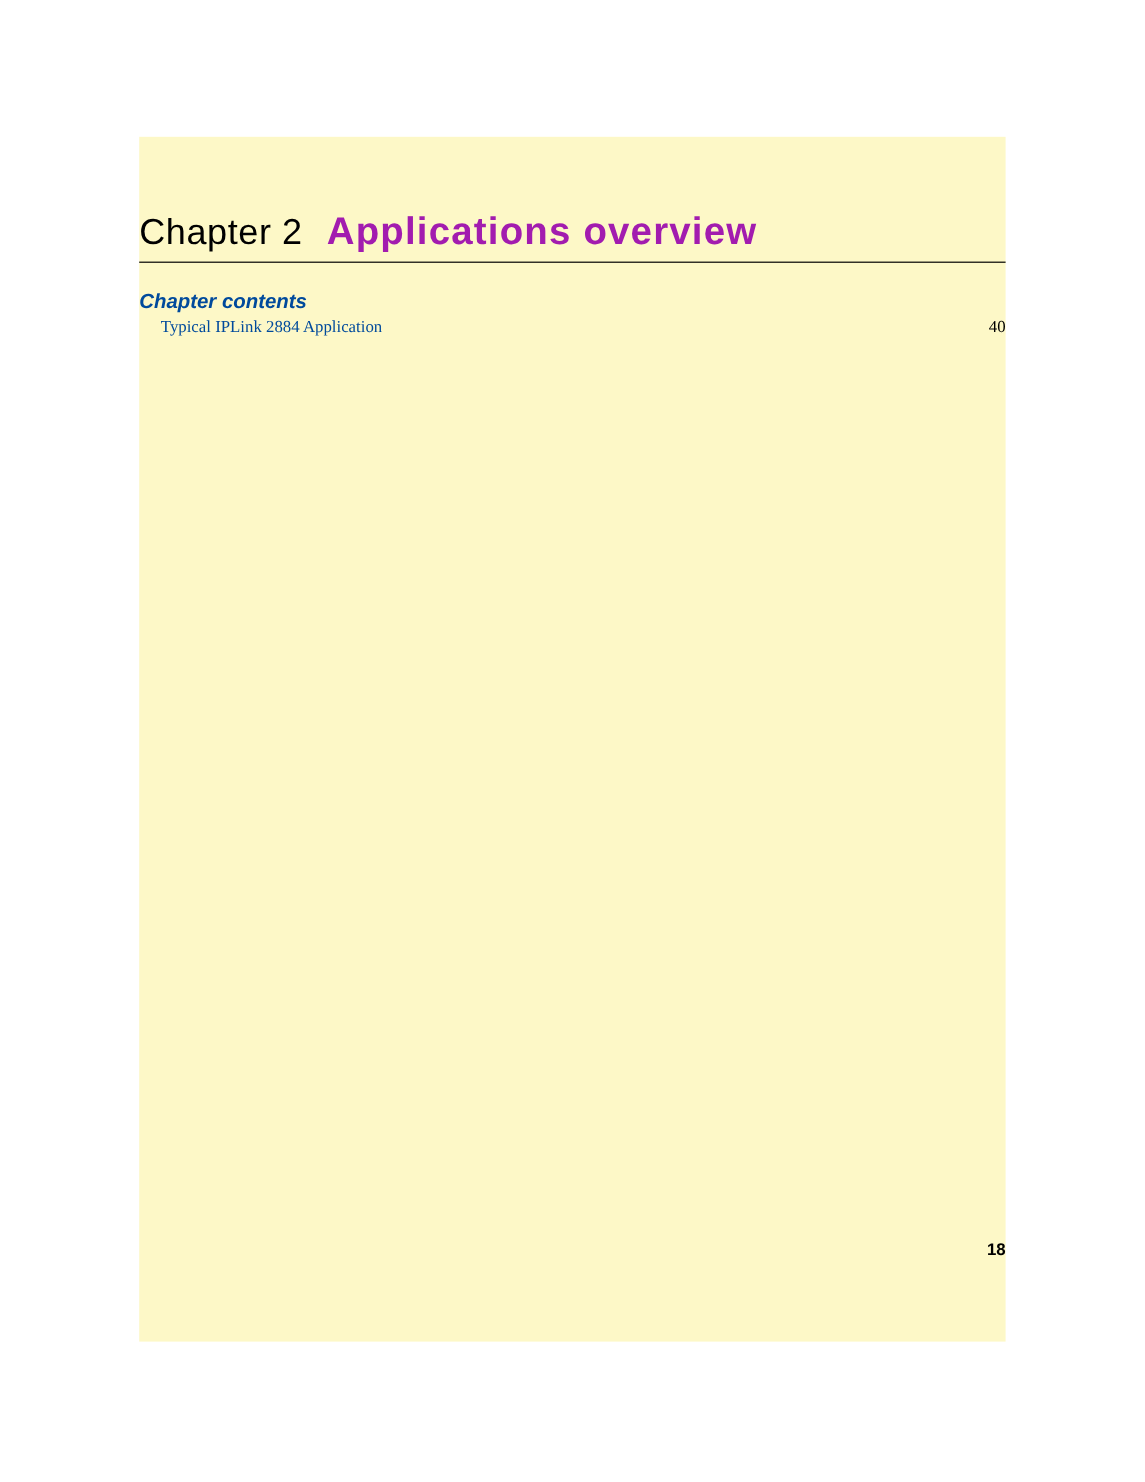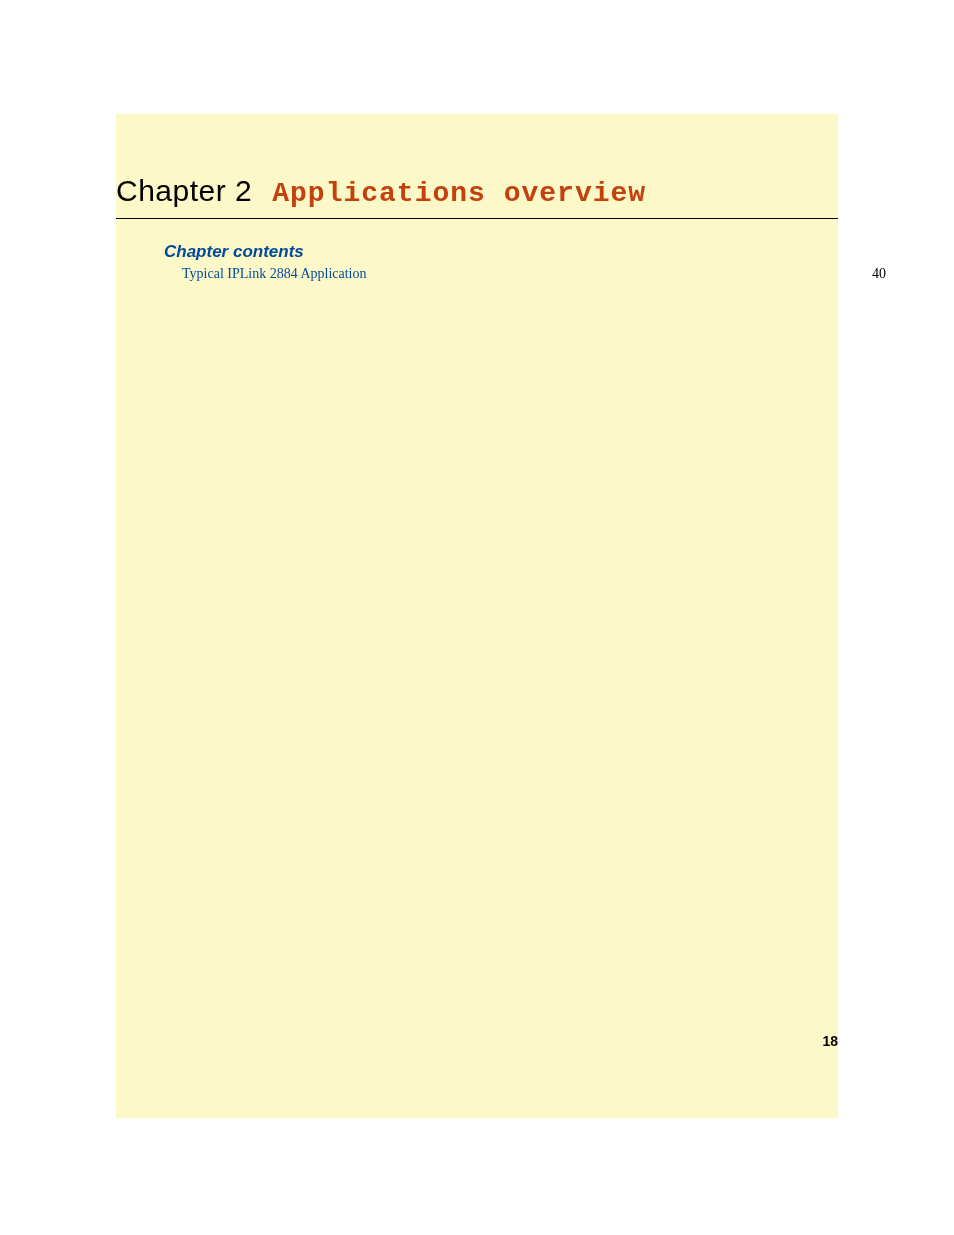--- a/index.html
+++ b/index.html
@@ -37,51 +37,49 @@
   }
   .chapter-label {
     font-family: "Arial Narrow", Arial, sans-serif;
     font-stretch: condensed;
     font-weight: 400;
     font-size: 30px;
     color: #000;
     letter-spacing: 0.5px;
   }
   .chapter-title {
-    font-family: Liberation Mono, monospace;
+    font-family: Liberation Sans, sans-serif;
     font-weight: 900;
-    font-size: 28px;
-    color: #c2410c;
+    font-size: 32px;
+    color: #a21caf;
     letter-spacing: 1px;
   }
   .rule {
     position: absolute;
     left: 0;
     top: 104px;
     width: 722px;
     height: 0;
     border-bottom: 1px solid #000;
   }
   .contents-heading {
     position: absolute;
     left: 0;
     top: 128px;
     font-family: Arial, Helvetica, sans-serif;
     font-weight: 700;
     font-style: italic;
     font-size: 17px;
     color: #004a9c;
-    padding-left: 48px;
   }
   .toc {
     position: absolute;
     left: 18px;
     top: 152px;
     width: 704px;
-    margin-left: 48px;
   }
   .toc-row {
     display: flex;
     align-items: baseline;
     font-size: 14px;
     font-family: Georgia, "Times New Roman", serif;
   }
   .toc-title {
     color: #004a9c;
     white-space: nowrap;

